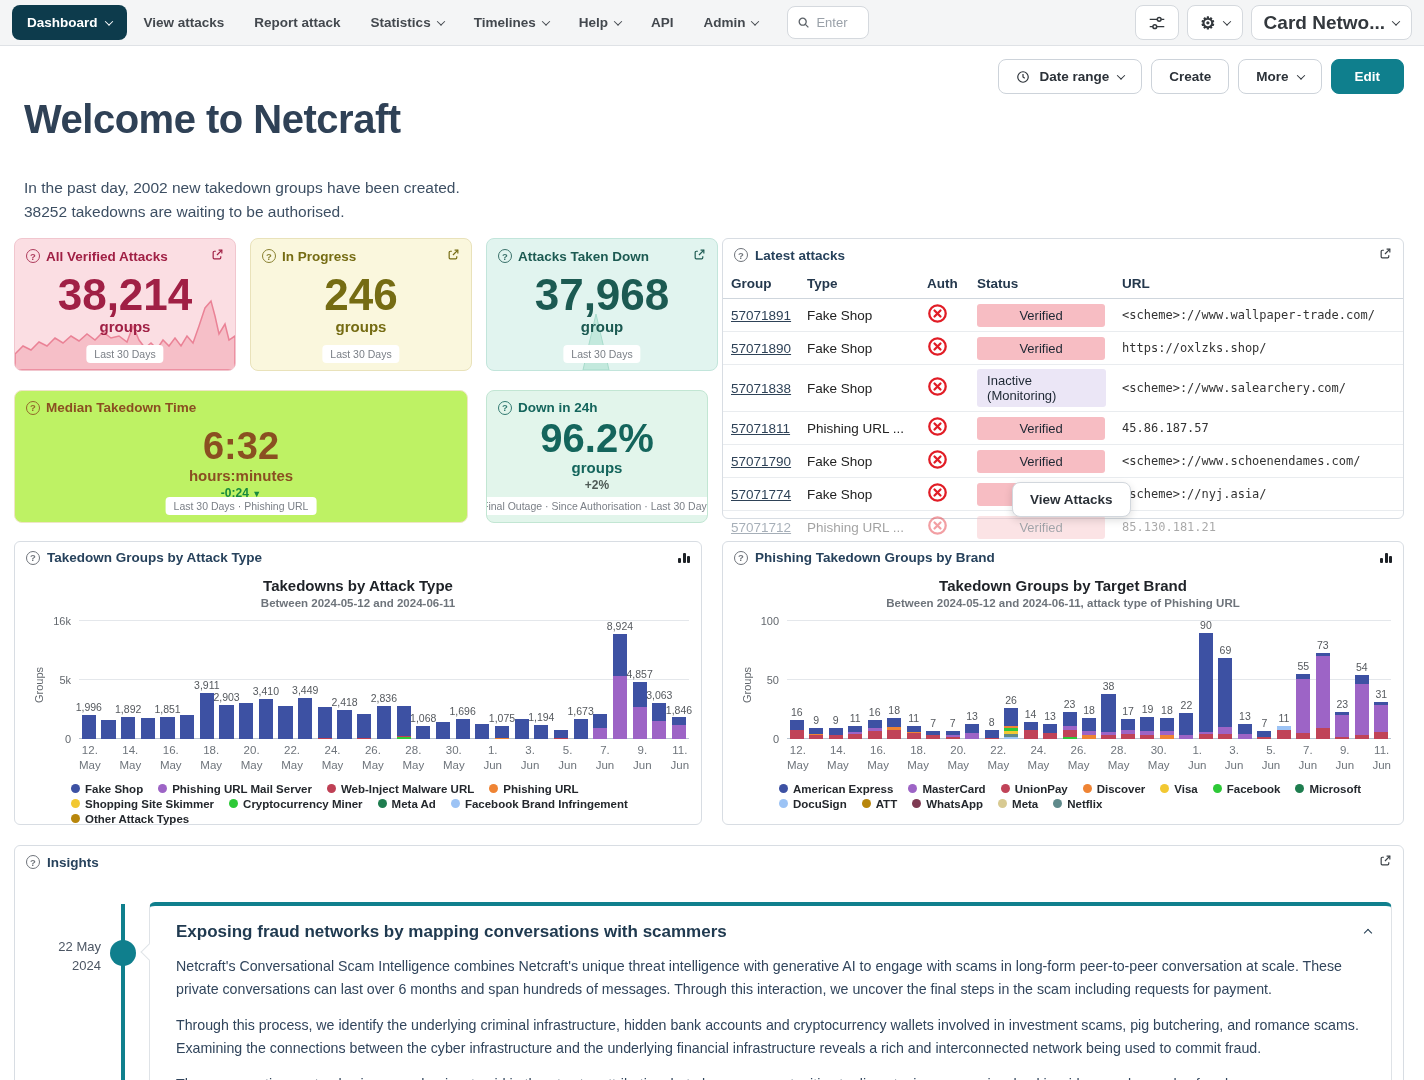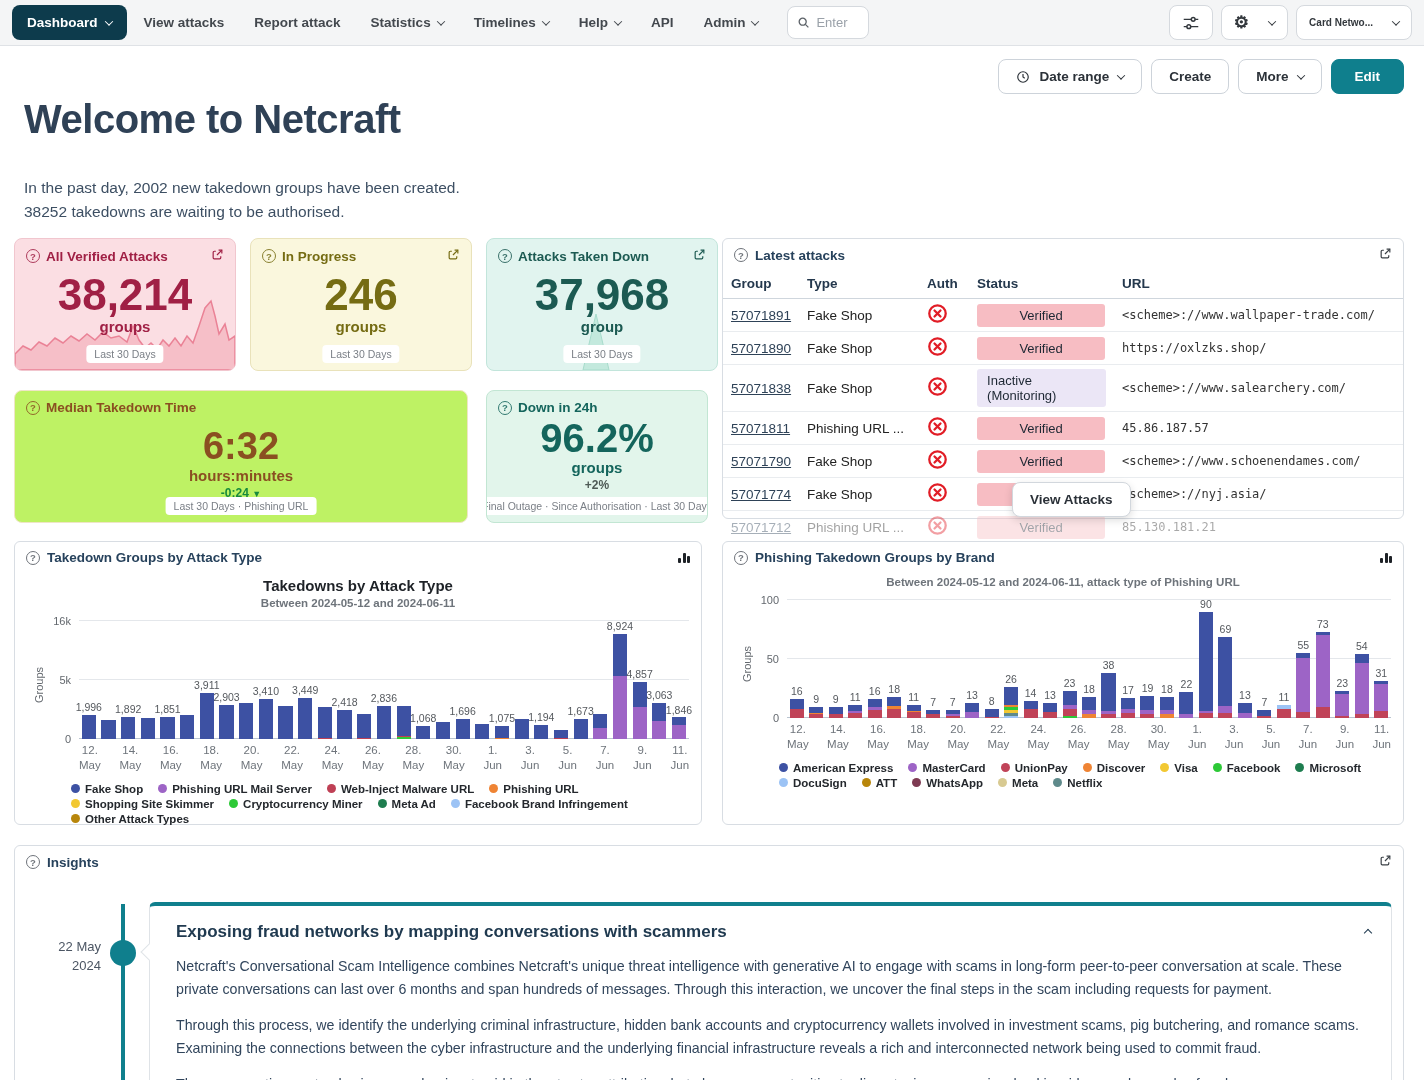--- a/index.html
+++ b/index.html
@@ -12,22 +12,22 @@
   .nav-dashboard { background:#0d3b4c; color:#fff; font-weight:700; font-size:13.5px;
     padding:10px 15px; border-radius:8px; display:flex; align-items:center; gap:8px; cursor:pointer; }
   .nav-item { color:#43484e; font-weight:700; font-size:13.5px; padding:10px 15px; display:flex; align-items:center; gap:7px; cursor:pointer;}
   .chev { width:6px; height:6px; border-right:1.8px solid currentColor; border-bottom:1.8px solid currentColor;
     transform:rotate(45deg) translate(-1px,-1px); display:inline-block; }
   .chev-up { transform:rotate(225deg); }
   #nav-search { margin-left:12px; width:82px; height:33px; background:#fff; border:1px solid #d5d9de;
     border-radius:8px; display:flex; align-items:center; padding:0 9px; gap:6px; color:#9aa1a9; font-size:13px;}
   #nav-right { margin-left:auto; display:flex; gap:8px; align-items:center; }
   .icon-btn { background:#fff; border:1px solid #d5d9de; border-radius:8px; height:35px; min-width:44px;
-    display:flex; align-items:center; justify-content:center; gap:20px; padding:0 12px; color:#33383d;
-    font-weight:700; font-size:10px; cursor:pointer;}
+    display:flex; align-items:center; justify-content:center; gap:8px; padding:0 12px; color:#33383d;
+    font-weight:700; font-size:19px; cursor:pointer;}
   .gear-glyph::before{ content:"\2699"; font-size:17px; line-height:1; }
 
   
   #header-buttons { position:absolute; top:59px; right:20px; display:flex; gap:9px; }
   .btn { display:inline-flex; align-items:center; gap:9px; background:#fff; border:1px solid #cdd3da;
     border-radius:8px; padding:9px 17px; font-weight:700; font-size:13.5px; color:#2b3138; cursor:pointer; height:35px;}
   .btn-edit { background:#0f7f8d; border-color:#0f7f8d; color:#fff; padding:9px 23px; }
   #page-title { position:absolute; top:97px; left:24px; font-size:40px; font-weight:800; color:#2f4156; letter-spacing:-0.5px;}
   #intro { position:absolute; top:176px; left:24px; font-size:15.5px; color:#3d4f63; line-height:1.55; }
 
@@ -663,20 +663,21 @@
   <div class="panel" id="chart-panel-1" style="left:722px; top:541px; width:682px; height:284px;">
       <div class="panel-head">
         <span class="qicon qicon-gray"></span>
      <span>Phishing Takedown Groups by Brand</span>
      <span class="chart-glyph">
           <i style="height:5px"></i>
           <i style="height:10px"></i>
           <i style="height:7px"></i>
         </span>
       </div>
+      <div class="chart-title">Takedown Groups by Target Brand</div>
       <div class="chart-sub">Between 2024-05-12 and 2024-06-11, attack type of Phishing URL</div>
       <div class="plot-wrap">
         <div class="gridline gridline-base" style="bottom: 0px;"></div>
         <span class="ytick" style="bottom: -6px;">0</span>
         <div class="gridline" style="bottom: 59px;"></div>
         <span class="ytick" style="bottom: 53px;">50</span>
         <div class="gridline" style="bottom: 118px;"></div>
         <span class="ytick" style="bottom: 112px;">100</span>
         <span class="ylab" style="left: -58px; bottom: 48px;">Groups</span>
         <div class="bars">

